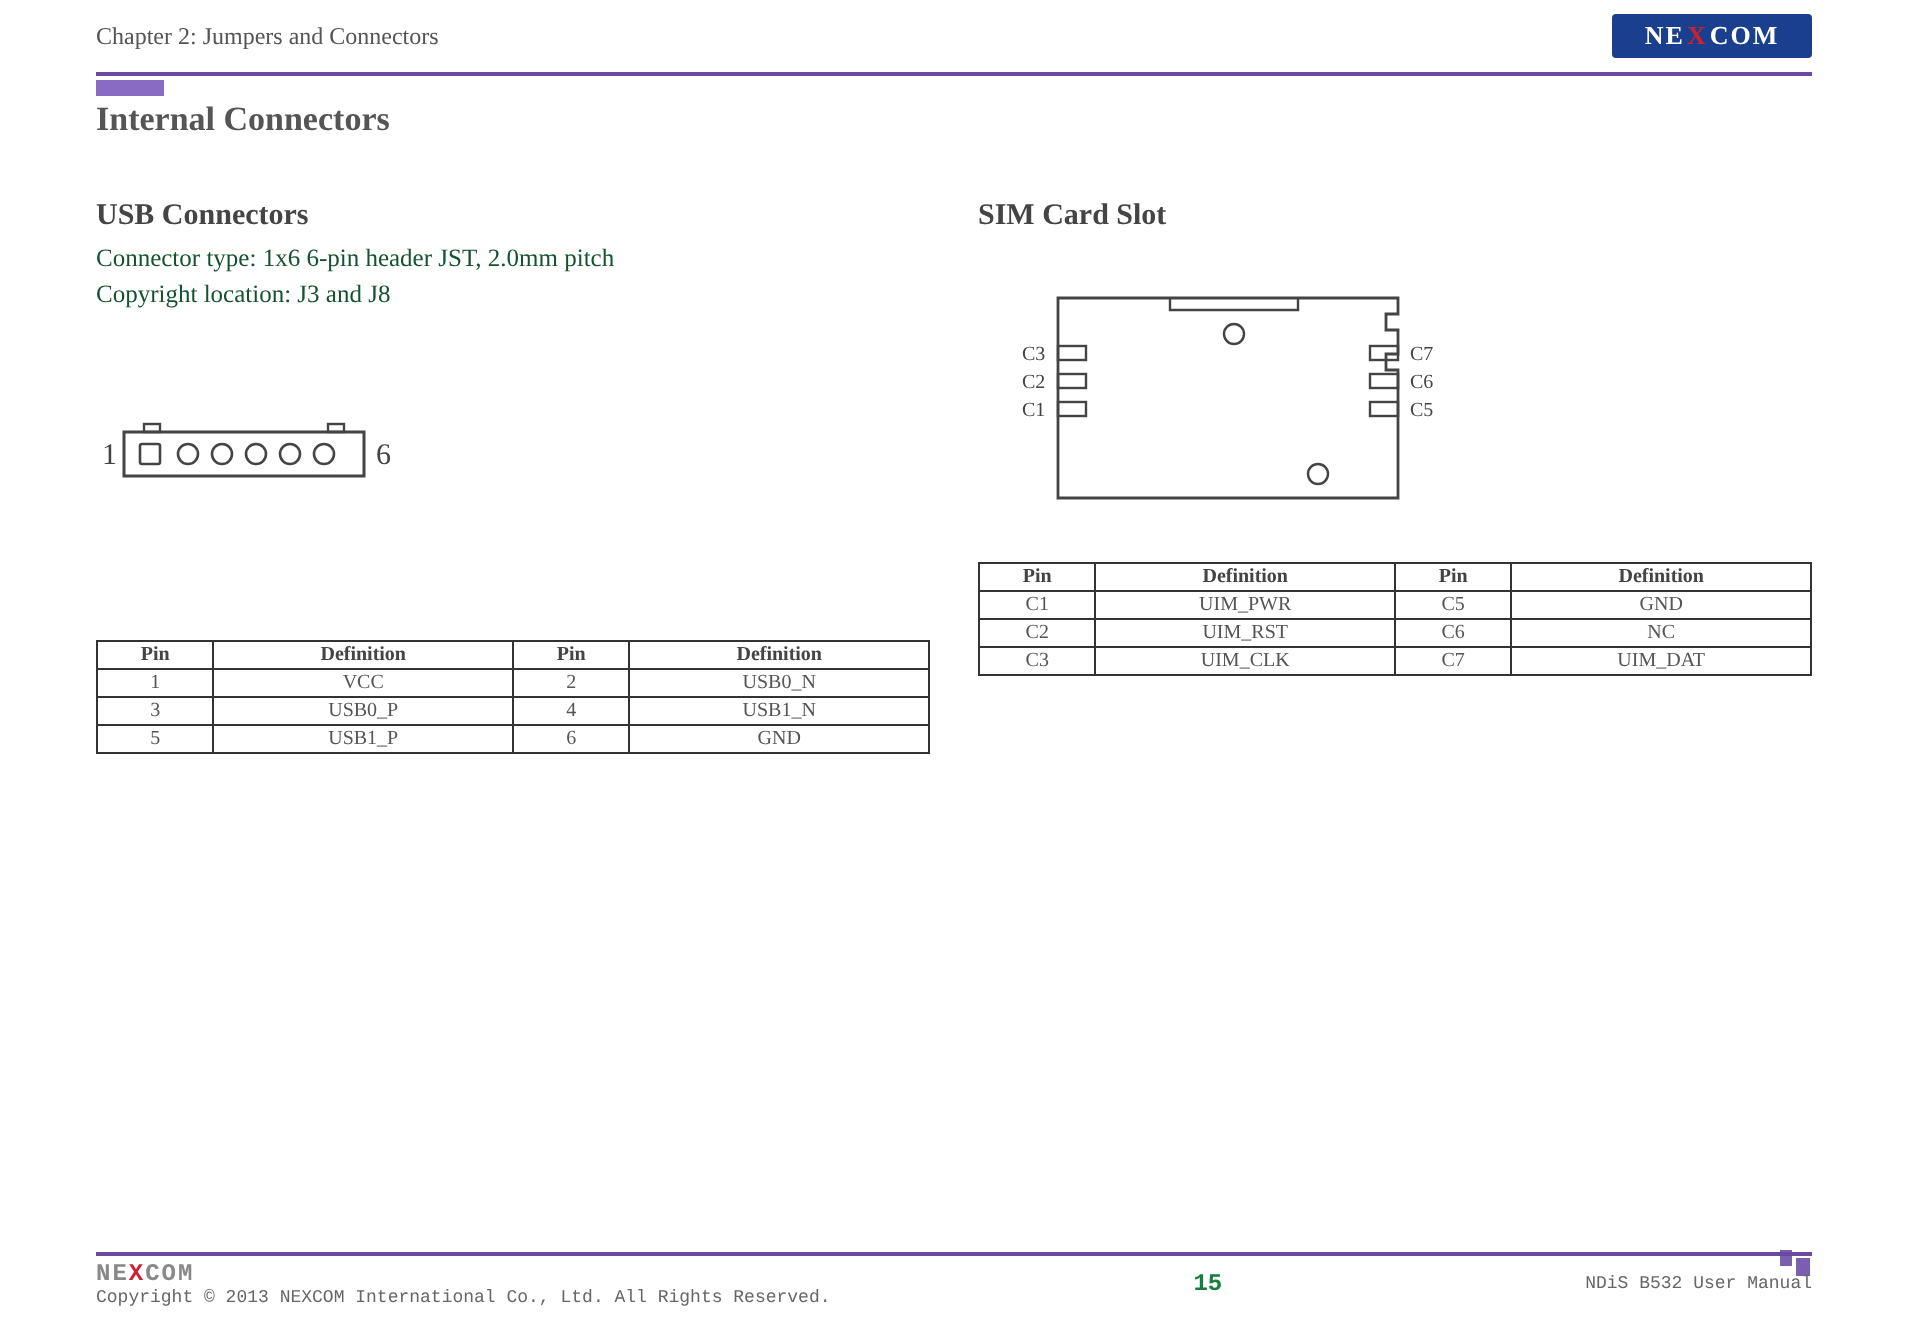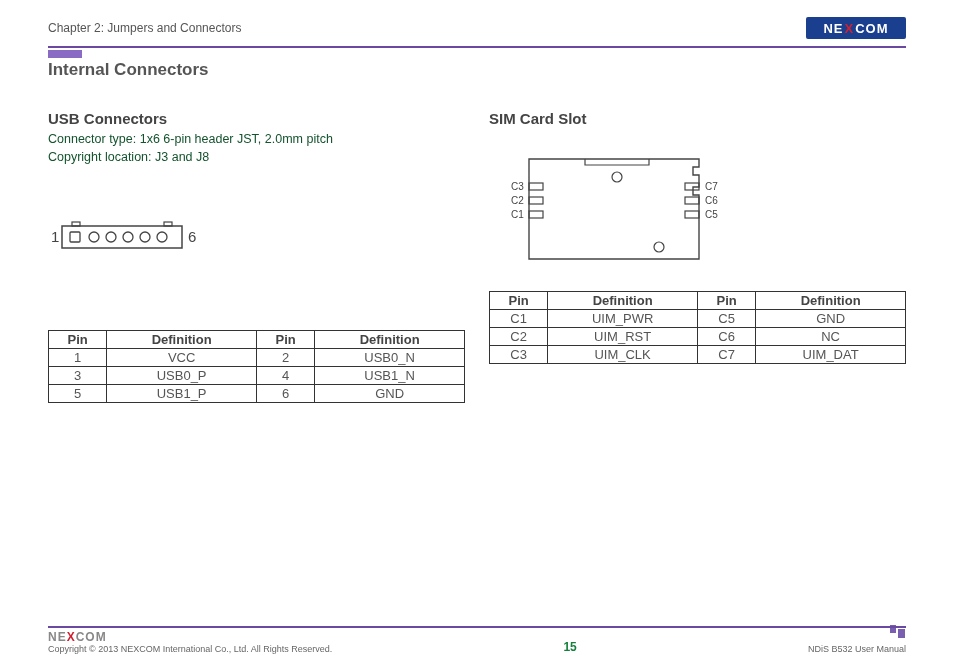--- a/index.html
+++ b/index.html
@@ -5,21 +5,22 @@
   * { box-sizing: border-box; margin: 0; padding: 0; }
   body {
     font-family: "Segoe UI", Arial, sans-serif;
     background: #fff;
     width: 954px;
     height: 672px;
     position: relative;
     color: #4a4a4a;
   }
   .page {
-    padding: 14px 48px 0 48px;
+    padding: 4px 48px 0 48px;
+    font-family: Liberation Serif, serif;
   }
   .header-row {
     display: flex;
     justify-content: space-between;
     align-items: center;
     height: 28px;
   }
   .chapter {
     font-size: 12px;
     color: #555;
@@ -82,21 +83,21 @@
   .diagram-area {
     height: 130px;
     position: relative;
     margin-top: 20px;
   }
   .usb-svg { margin-top: 26px; }
   table.pin {
     border-collapse: collapse;
     width: 100%;
     margin-top: 14px;
-    font-size: 13px;
+    font-size: 10px;
   }
   table.pin th, table.pin td {
     border: 1px solid #333;
     padding: 1px 4px;
     text-align: center;
     color: #555;
   }
   table.pin th {
     font-weight: 700;
     color: #444;
@@ -110,23 +111,24 @@
     bottom: 18px;
   }
   .footer-hr {
     height: 2px;
     background: #6a4aa0;
     margin-bottom: 2px;
   }
   .footer-row {
     display: flex;
     justify-content: space-between;
-    align-items: flex-end;
+    align-items: center;
     font-size: 9px;
     color: #666;
+    font-family: Liberation Mono, monospace;
   }
   .logo-bot {
     font-weight: bold;
     font-size: 12px;
     letter-spacing: 1px;
     color: #888;
   }
   .logo-bot .x { color: #d02030; }
   .page-num {
     font-size: 12px;

